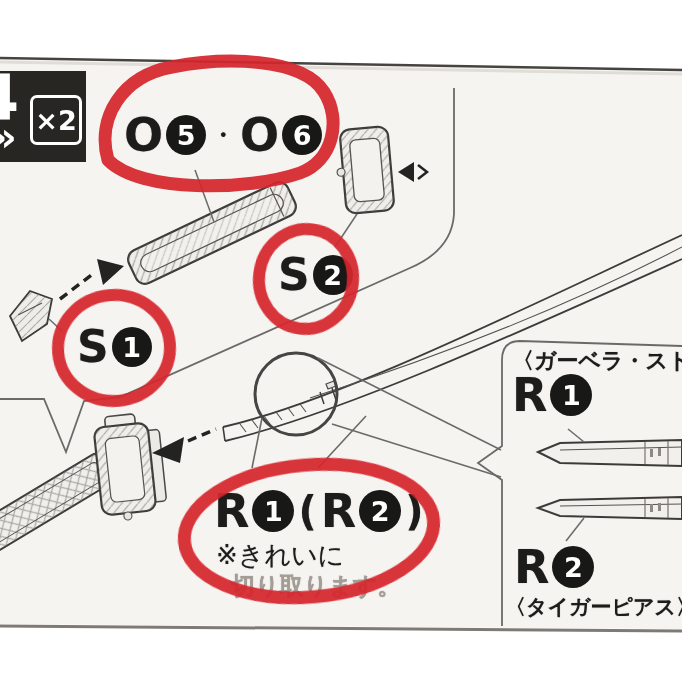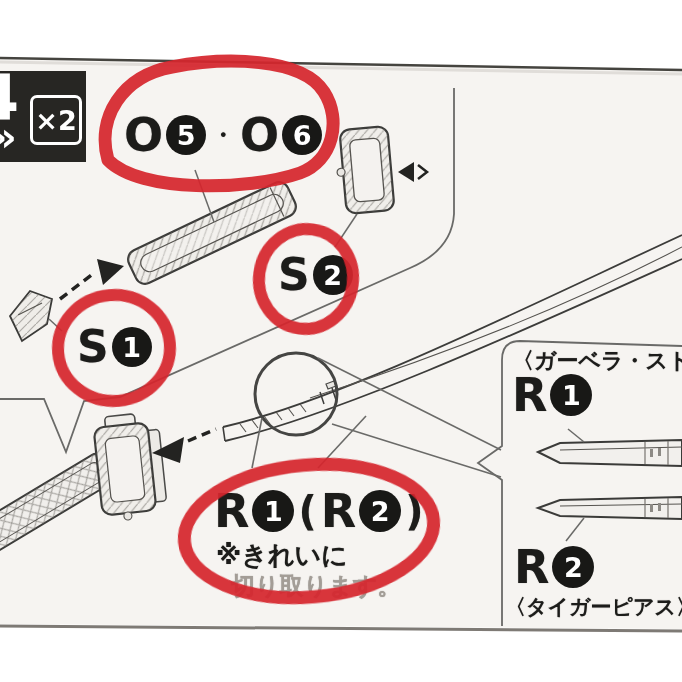--- a/index.html
+++ b/index.html
@@ -16,21 +16,21 @@
         font-size:27px;font-weight:bold;line-height:1;text-shadow:none;}
   .paren{font-size:40px;font-weight:bold;line-height:1;margin:0 1px;}
   .dot{font-size:24px;font-weight:bold;margin:0 2px;}
   .stepbox{position:absolute;left:0;top:71px;width:86px;height:91px;background:#272623;overflow:hidden;}
   .stepnum{position:absolute;left:-24px;top:-4px;color:#fff;font-size:62px;font-weight:bold;line-height:1;}
   .multbox{position:absolute;left:30px;top:24px;width:46px;height:44px;border:3.5px solid #fff;
            border-radius:7px;display:flex;align-items:center;justify-content:center;
            color:#fff;font-size:27px;font-weight:bold;}
   .chev{position:absolute;left:-9px;top:46px;color:#fff;font-size:40px;font-weight:bold;line-height:1;}
   .jp-title{font-size:22px;font-weight:bold;}
-  .jp-note1{font-size:26px;font-weight:bold;}
+  .jp-note1{font-size:26px;font-weight:normal;}
   .jp-note2{font-size:24px;font-weight:bold;color:#a39d96;filter:blur(.4px);}
   .jp-caption{font-size:21px;font-weight:bold;}
 </style>
 </head>
 <body>
 
 <div class="stage">
 
   <svg class="layer" viewBox="0 0 682 682">
     <defs>

